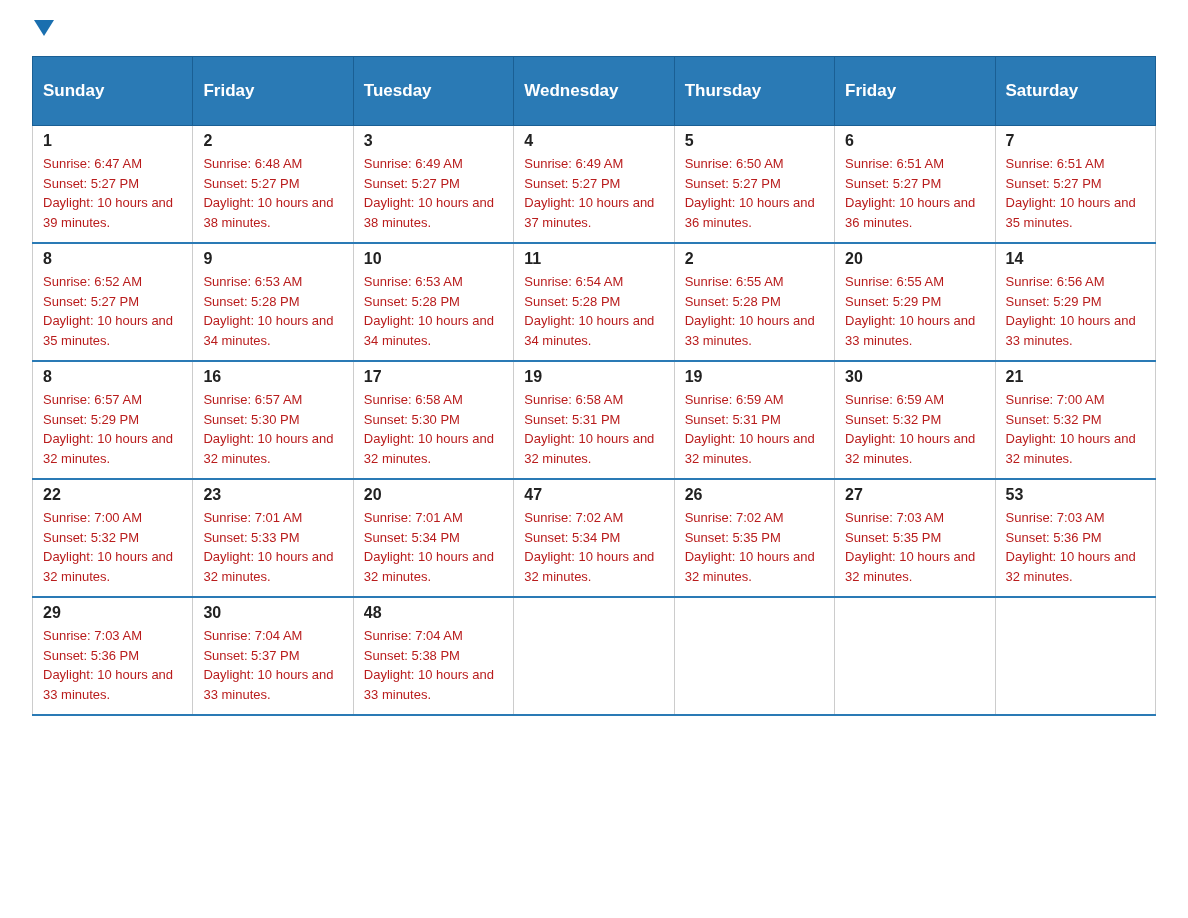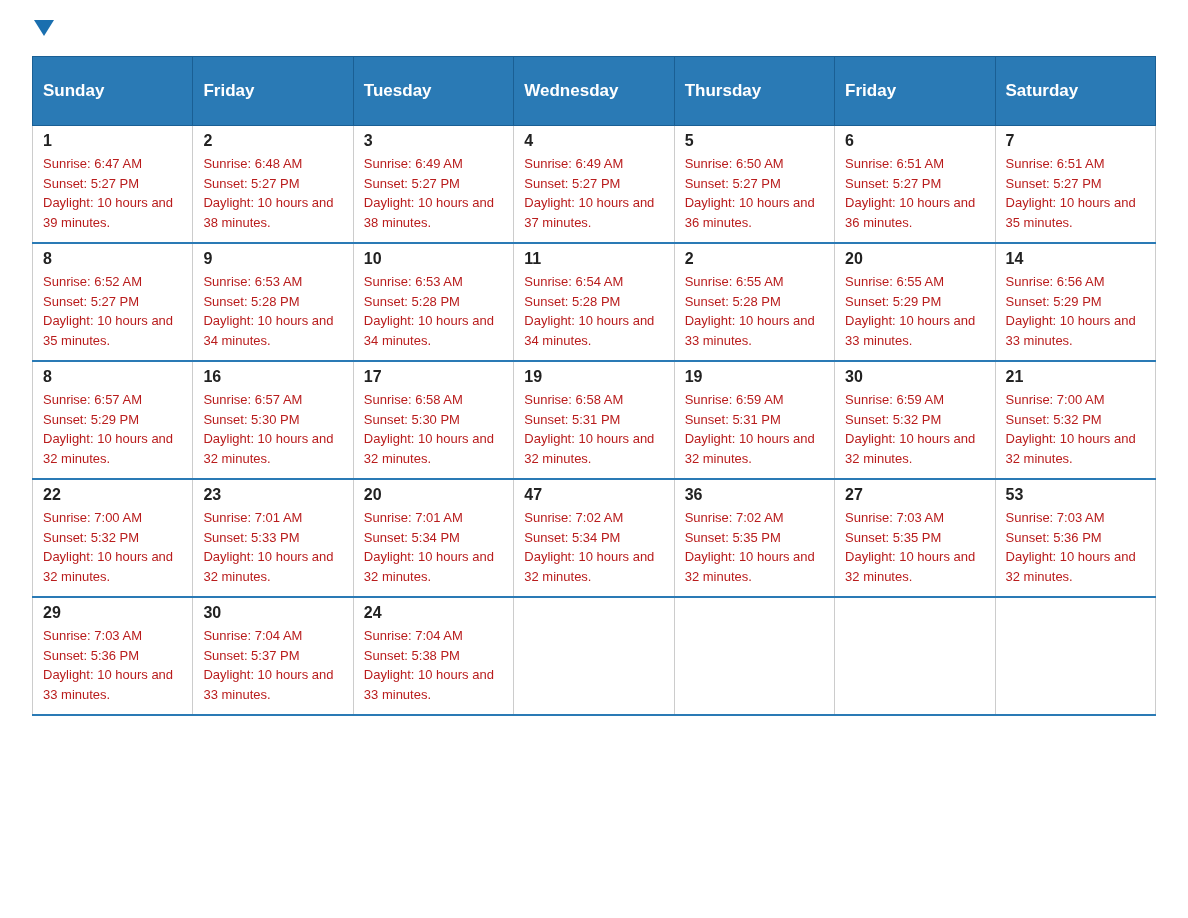--- a/index.html
+++ b/index.html
@@ -238,21 +238,21 @@
         </td>
         <td>
           <span class="day-number">20</span>
           <div class="day-info">Sunrise: 7:01 AM<br>Sunset: 5:34 PM<br>Daylight: 10 hours and 32 minutes.</div>
         </td>
         <td>
           <span class="day-number">47</span>
           <div class="day-info">Sunrise: 7:02 AM<br>Sunset: 5:34 PM<br>Daylight: 10 hours and 32 minutes.</div>
         </td>
         <td>
-          <span class="day-number">36</span>
+          <span class="day-number">26</span>
           <div class="day-info">Sunrise: 7:02 AM<br>Sunset: 5:35 PM<br>Daylight: 10 hours and 32 minutes.</div>
         </td>
         <td>
           <span class="day-number">27</span>
           <div class="day-info">Sunrise: 7:03 AM<br>Sunset: 5:35 PM<br>Daylight: 10 hours and 32 minutes.</div>
         </td>
         <td>
           <span class="day-number">53</span>
           <div class="day-info">Sunrise: 7:03 AM<br>Sunset: 5:36 PM<br>Daylight: 10 hours and 32 minutes.</div>
         </td>
@@ -260,21 +260,21 @@
       <tr>
         <td>
           <span class="day-number">29</span>
           <div class="day-info">Sunrise: 7:03 AM<br>Sunset: 5:36 PM<br>Daylight: 10 hours and 33 minutes.</div>
         </td>
         <td>
           <span class="day-number">30</span>
           <div class="day-info">Sunrise: 7:04 AM<br>Sunset: 5:37 PM<br>Daylight: 10 hours and 33 minutes.</div>
         </td>
         <td>
-          <span class="day-number">24</span>
+          <span class="day-number">48</span>
           <div class="day-info">Sunrise: 7:04 AM<br>Sunset: 5:38 PM<br>Daylight: 10 hours and 33 minutes.</div>
         </td>
         <td class="empty-cell"></td>
         <td class="empty-cell"></td>
         <td class="empty-cell"></td>
         <td class="empty-cell"></td>
       </tr>
     </tbody>
 </table>
 

